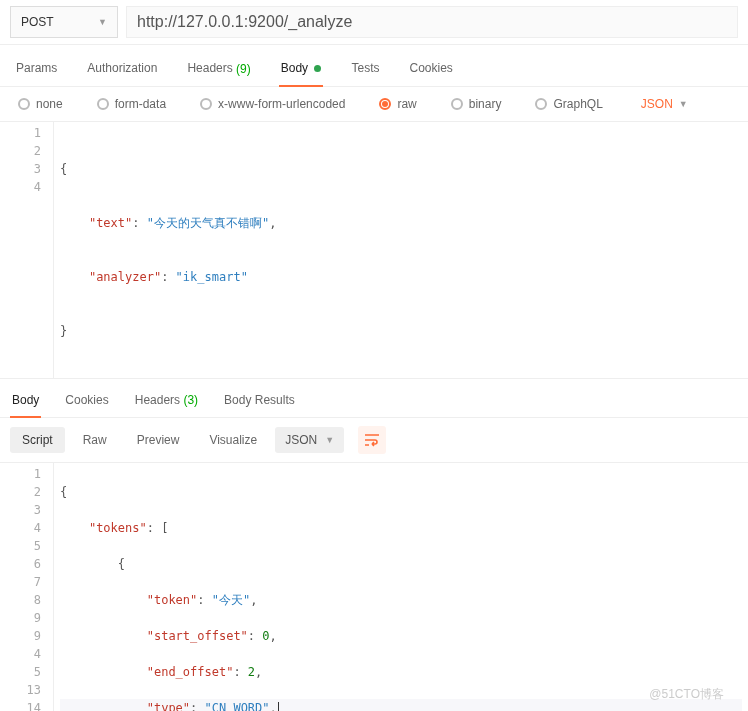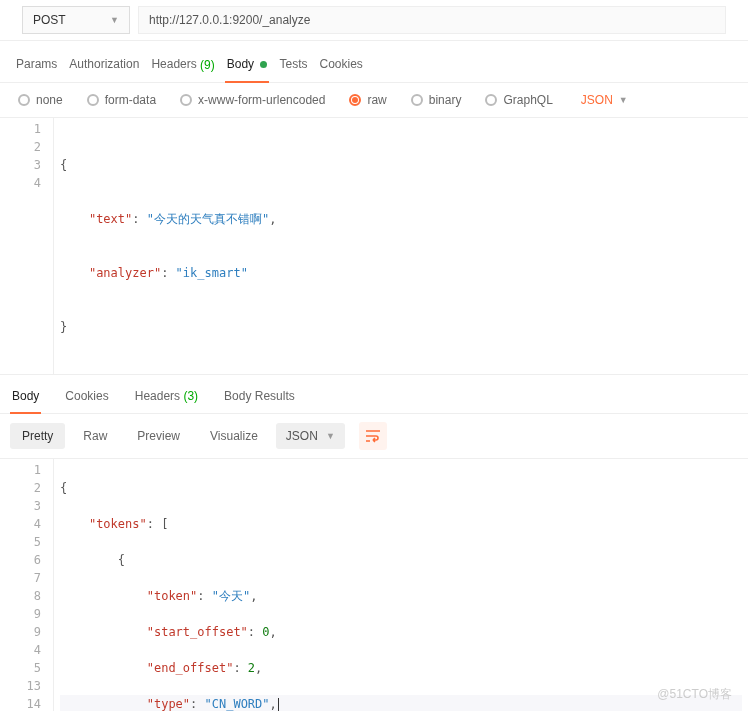--- a/index.html
+++ b/index.html
@@ -1,29 +1,29 @@
 <!DOCTYPE html>
 <html><head>
 <meta charset="utf-8">
 <style>
   * { box-sizing: border-box; margin: 0; padding: 0; }
   body { font-family: -apple-system, "Segoe UI", Arial, sans-serif; font-size: 12px; color: #555; background: #fff; width: 748px; }
   
-  .url-bar { display: flex; padding: 6px 22px; gap: 8px; border-bottom: 1px solid #eee; }
+  .url-bar { display: flex; padding: 6px 10px; gap: 8px; border-bottom: 1px solid #eee; }
   .method-dd { width: 108px; border: 1px solid #ddd; background: #fafafa; display: flex; align-items: center; justify-content: space-between; padding: 6px 10px; font-size: 12px; color: #333; cursor: pointer; }
-  .url-input { flex: 1; border: 1px solid #eee; padding: 6px 10px; font-size: 12px; color: #555; background: #fafafa; }
+  .url-input { flex: 1; border: 1px solid #eee; padding: 6px 10px; font-size: 16px; color: #555; background: #fafafa; }
   
-  .tabs-row { display: flex; gap: 8px; padding: 10px 14px 0; border-bottom: 1px solid #eee; }
+  .tabs-row { display: flex; gap: 26px; padding: 10px 14px 0; border-bottom: 1px solid #eee; }
   .tab { padding: 6px 2px 10px; color: #666; cursor: pointer; font-size: 12px; position: relative; }
   .tab .green { color: #0a0; display:inline-block; vertical-align:middle; }
   .tab .dot { width: 7px; height: 7px; background: #2fa34f; border-radius: 50%; display: inline-block; margin-left: 3px; vertical-align: middle; }
   .tab.active { color: #222; }
   .tab.active::after { content: ""; position: absolute; left: 0; right: 0; bottom: -1px; height: 2px; background: #ff6c37; }
   
-  .body-types { display: flex; align-items: flex-start; gap: 24px; padding: 10px 18px; border-bottom: 1px solid #eee; font-size: 12px; }
+  .body-types { display: flex; align-items: flex-start; gap: 34px; padding: 10px 18px; border-bottom: 1px solid #eee; font-size: 12px; }
   .radio { display: flex; align-items: center; gap: 6px; color: #666; cursor: pointer; }
   .radio .r { width: 12px; height: 12px; border: 2px solid #bbb; border-radius: 50%; display: inline-block; position: relative; }
   .radio.selected .r { border-color: #ff6c37; }
   .radio.selected .r::after { content: ""; position: absolute; width: 6px; height: 6px; background: #ff6c37; border-radius: 50%; top: 1px; left: 1px; }
   .json-dd { color: #ff6c37; display: flex; align-items: center; gap: 6px; cursor: pointer; margin-left: 4px; }
   .chev { font-size: 9px; color: #999; }
   
   .editor { display: flex; border-bottom: 1px solid #eee; font-family: Consolas, Monaco, monospace; font-size: 12px; line-height: 18px; }
   .gutter { width: 54px; text-align: right; padding: 2px 12px 2px 0; color: #aaa; background: #fff; border-right: 1px solid #eee; user-select: none; }
   .gutter div { height: 18px; }
@@ -41,21 +41,21 @@
   .rtab.active { color: #222; }
   .rtab.active::after { content: ""; position: absolute; left: 0; right: 0; bottom: -1px; height: 2px; background: #ff6c37; }
   
   .toolbar { display: flex; align-items: center; gap: 6px; padding: 8px 10px; border-bottom: 1px solid #eee; }
   .btn { padding: 6px 12px; background: #fff; color: #666; cursor: pointer; border-radius: 3px; font-size: 12px; }
   .btn.active { background: #efefef; color: #333; }
   .dd { background: #efefef; padding: 6px 10px; display: flex; align-items: center; gap: 8px; border-radius: 3px; cursor: pointer; color: #555; }
   .wrap-ic { width: 28px; height: 28px; display: flex; align-items: center; justify-content: center; background: #fff3ee; border-radius: 3px; cursor: pointer; margin-left: 8px; }
   .wrap-ic svg { stroke: #ff6c37; }
   
-  .watermark { position: fixed; right: 16px; bottom: 8px; color: #ccc; font-size: 12px; }
+  .watermark { position: fixed; right: 24px; bottom: 8px; color: #ccc; font-size: 12px; }
 </style>
 </head>
 <body>
 
 <div class="url-bar">
   <div class="method-dd">
     <span>POST</span>
     <span class="chev">▼</span>
   </div>
   <input class="url-input" value="http://127.0.0.1:9200/_analyze" style="">
@@ -126,21 +126,21 @@
   <div class="rtab active">Body</div>
   <div class="rtab">Cookies</div>
   <div class="rtab">
     <span>Headers</span>
     <span class="green" style="color:#0a0">(3)</span>
   </div>
   <div class="rtab">Body Results</div>
 </div>
 
 <div class="toolbar">
-  <div class="btn active">Pretty</div>
+  <div class="btn active">Script</div>
   <div class="btn">Raw</div>
   <div class="btn">Preview</div>
   <div class="btn">Visualize</div>
   <div class="dd">
     <span>JSON</span>
     <span class="chev">▼</span>
   </div>
   <div class="wrap-ic">
     <svg width="16" height="14" viewBox="0 0 16 14" fill="none" stroke-width="1.6">
         <path d="M1 2h14M1 7h10a2 2 0 0 1 0 4H8m0 0l2-2m-2 2l2 2M1 12h4"></path>

